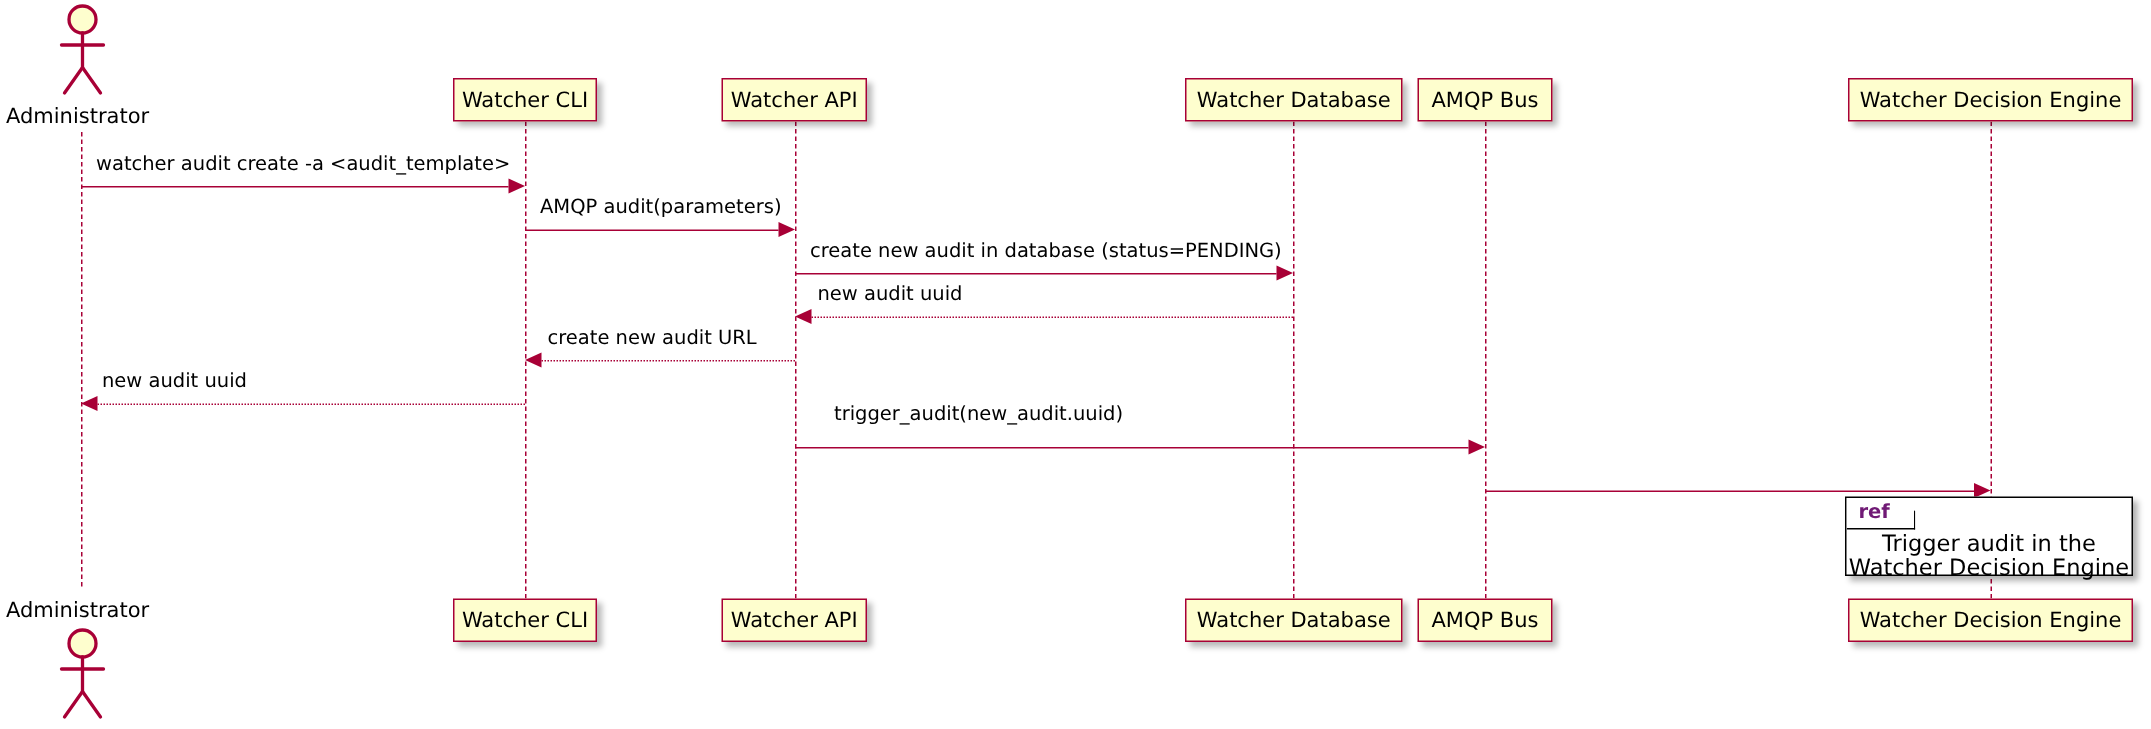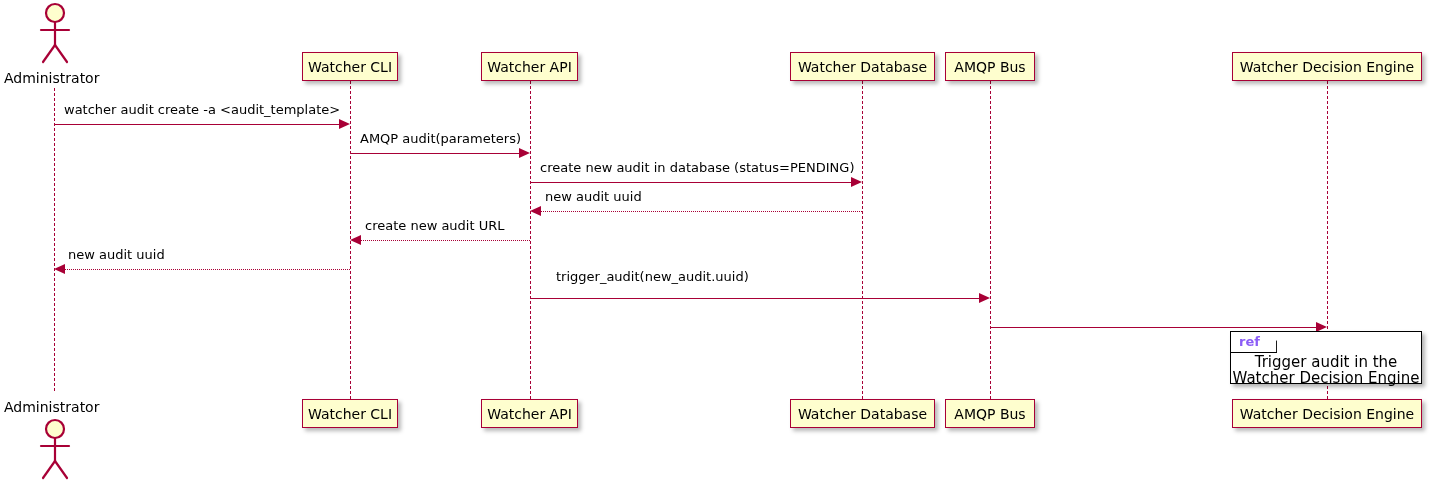--- a/index.html
+++ b/index.html
@@ -94,21 +94,21 @@
     left: 0;
     top: 0;
     box-sizing: border-box;
     background: #FFFFFF;
     border-right: 1.5px solid #000000;
     border-bottom: 1.5px solid #000000;
     font-weight: bold;
     font-size: 13px;
     padding: 2px 16px 2px 8px;
     line-height: 1.25;
-    color: #8b5cf6;
+    color: #701a75;
     clip-path: polygon(0 0, calc(100% - 9px) 0, 100% 9px, 100% 100%, 0 100%);
   }
   .ref-body {
     position: absolute;
     left: 0;
     right: 0;
     top: 22px;
     text-align: center;
     font-size: 15px;
     line-height: 16px;

